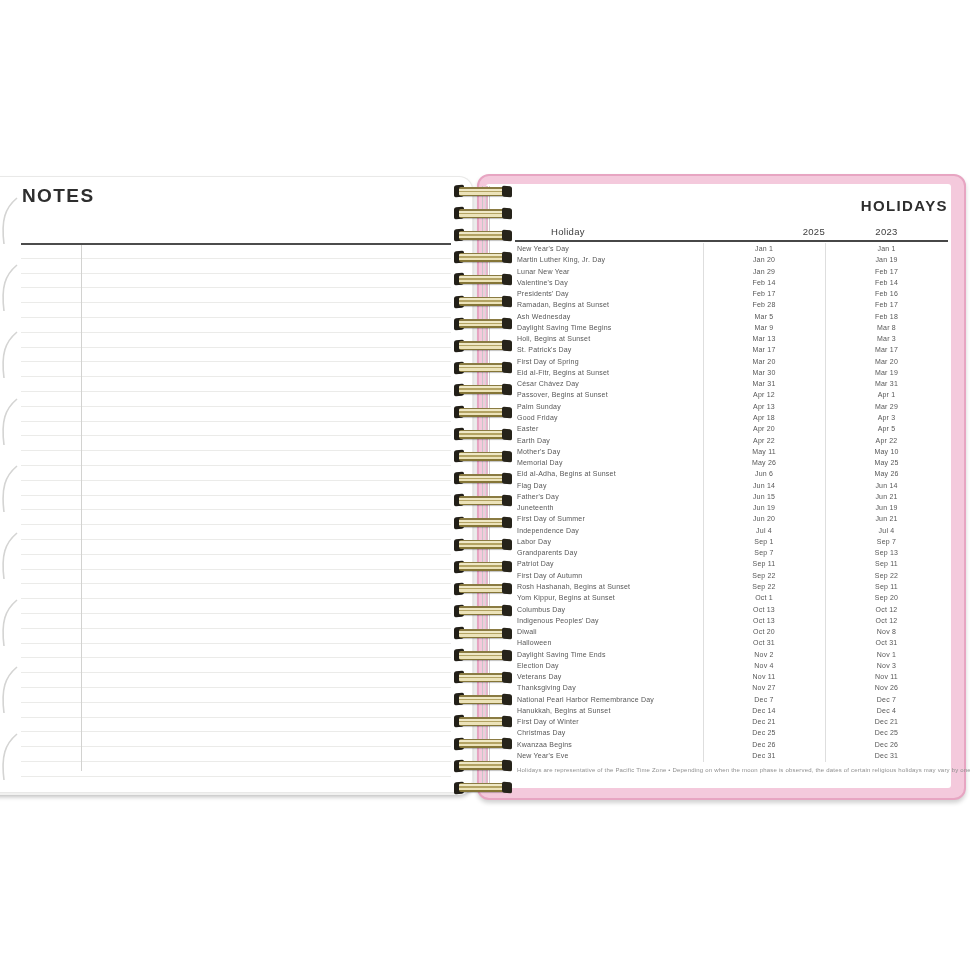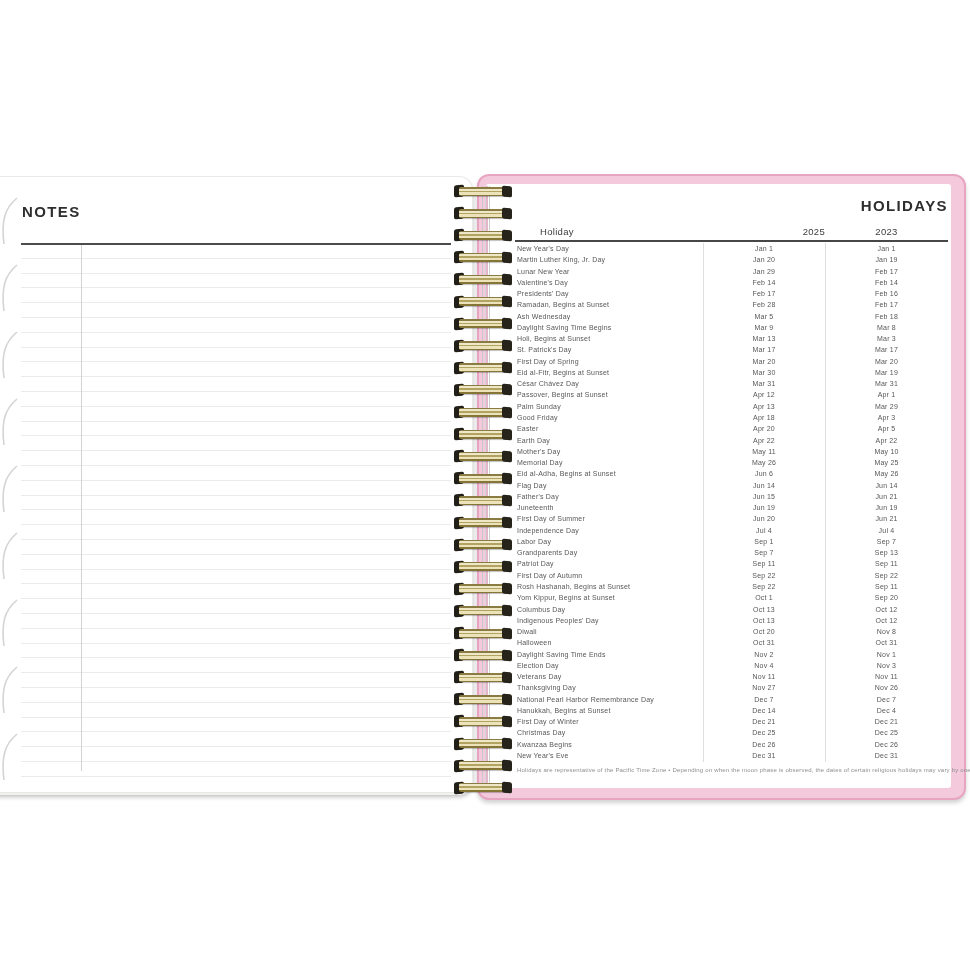--- a/index.html
+++ b/index.html
@@ -4,42 +4,42 @@
 <style>
   html,body{margin:0;padding:0;background:#ffffff;}
   .scene{position:relative;width:970px;height:971px;background:#ffffff;overflow:hidden;
          font-family:"Liberation Sans", sans-serif;}
 
   
   .left-page{position:absolute;left:-14px;top:176px;width:486px;height:615px;
              background:#ffffff;border:1px solid #e9e9e8;border-left:none;
              border-radius:4px 14px 14px 4px;z-index:2;
              box-shadow:0 2px 0 #f1f1f0, 0 4px 4px rgba(0,0,0,.25);}
-  .notes-title{position:absolute;left:36px;top:26px;font-size:15px;font-weight:700;
+  .notes-title{position:absolute;left:36px;top:8px;font-size:19px;font-weight:700;
                letter-spacing:1.4px;color:#2e2e2e;}
   .notes-head-rule{position:absolute;left:35px;top:66px;width:430px;height:2px;background:#4c4c4c;}
   .notes-vline{position:absolute;left:95px;top:68px;width:1px;height:526px;background:#d2d2d0;}
   .notes-ruled{position:absolute;left:35px;top:67px;width:430px;height:534px;
                background:repeating-linear-gradient(to bottom,
                  transparent 0px, transparent 13.8px, #ebebe9 13.8px, #ebebe9 14.8px);}
   .curls{position:absolute;left:0;top:176px;z-index:3;}
 
   
   .pink-cover{position:absolute;left:477px;top:174px;width:489px;height:626px;
               background:#f4c9dc;border:2px solid #e7a5c2;border-radius:12px;
               box-sizing:border-box;z-index:1;box-shadow:0 3px 4px rgba(0,0,0,.18);}
 
   
   .right-page{position:absolute;left:486px;top:184px;width:465px;height:604px;
               background:#ffffff;border-radius:3px;z-index:2;}
   .holidays-title{position:absolute;right:3px;top:13px;font-size:15px;font-weight:700;
                   letter-spacing:1.4px;color:#2e2e2e;text-align:right;}
   .thead{position:absolute;left:0;top:42px;width:465px;height:14px;color:#3d3d3d;
          font-size:9.5px;letter-spacing:.3px;}
-  .th-name{position:absolute;left:29px;top:0;padding-left:25px;}
+  .th-name{position:absolute;left:40px;top:0;padding-left:25px;}
   .th-y1{position:absolute;left:217px;width:122px;top:0;text-align:right;}
   .th-y2{position:absolute;left:339px;width:123px;top:0;text-align:center;}
   .thead-rule{position:absolute;left:29px;top:56px;width:433px;height:2px;background:#474747;}
   .tbody{position:absolute;left:0;top:59px;width:465px;}
   .trow{position:relative;height:11.28px;line-height:11.28px;font-size:7px;color:#575757;
         letter-spacing:.2px;}
   .c-name{position:absolute;left:31px;top:0;white-space:nowrap;}
   .c-2025{position:absolute;left:217px;width:122px;top:0;text-align:center;}
   .c-2026{position:absolute;left:339px;width:123px;top:0;text-align:center;}
   .col-div{position:absolute;top:59px;width:1px;height:519px;background:#dedede;}

